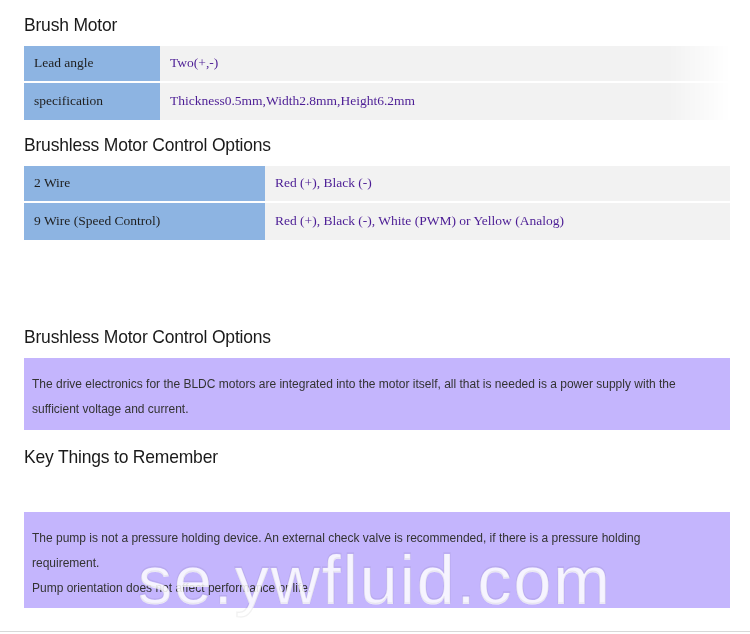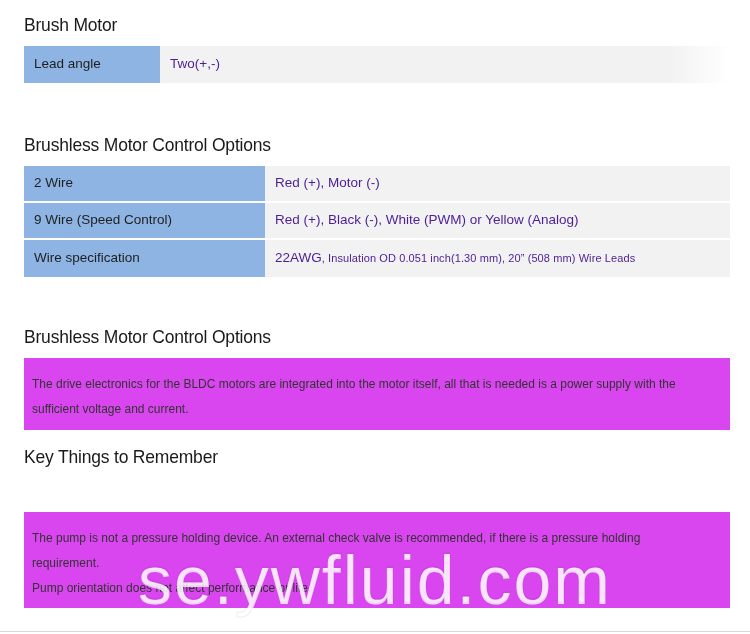--- a/index.html
+++ b/index.html
@@ -35,21 +35,21 @@
     white-space: nowrap;
   }
 
   
   .spec-table {
     border-collapse: separate;
     border-spacing: 0;
     table-layout: fixed;
     width: 100%;
   }
-  .spec-table tr { height: 37px; }
+  .spec-table tr { height: 37px; font-family: Liberation Serif, serif; }
   .spec-table td {
     padding: 0 0 0 10px;
     vertical-align: middle;
     font-size: 13.5px;
     line-height: 1.25;
     border-bottom: 2px solid #ffffff;
     box-sizing: border-box;
   }
   .spec-table tr:last-child td { border-bottom: none; }
   .cell-key {
@@ -86,21 +86,21 @@
     left: 24px;
     top: 166px;
     width: 706px;
   }
   .table-wrap-2 .spec-table { width: 706px; }
   .table-wrap-2 col.k { width: 241px; }
 
   
   .info-box {
     position: absolute;
-    background: #d946ef;
+    background: #c4b5fd;
     box-sizing: border-box;
     padding: 14px 18px 14px 8px;
   }
   .info-box p {
     margin: 0;
     font-size: 12.5px;
     line-height: 25px;
     color: #333333;
     transform: scaleX(0.96);
     transform-origin: left center;
@@ -153,44 +153,44 @@
     <table class="spec-table">
       <colgroup>
           <col class="k">
           <col>
         </colgroup>
       <tbody>
         <tr>
           <td class="cell-key">Lead angle</td>
           <td class="cell-val">Two(+,-)</td>
         </tr>
+        <tr>
+          <td class="cell-key">specification</td>
+          <td class="cell-val">Thickness0.5mm,Width2.8mm,Height6.2mm</td>
+        </tr>
       </tbody>
     </table>
   </div>
 
   <div class="section-heading h2-pos">Brushless Motor Control Options</div>
 
   <div class="table-wrap-2">
     <table class="spec-table">
       <colgroup>
           <col class="k">
           <col>
         </colgroup>
       <tbody>
         <tr>
           <td class="cell-key">2 Wire</td>
-          <td class="cell-val">Red (+), Motor (-)</td>
+          <td class="cell-val">Red (+), Black (-)</td>
         </tr>
         <tr>
           <td class="cell-key">9 Wire (Speed Control)</td>
           <td class="cell-val">Red (+), Black (-), White (PWM) or Yellow (Analog)</td>
-        </tr>
-        <tr>
-          <td class="cell-key">Wire specification</td>
-          <td class="cell-val"><span class="val-big">22AWG</span><span class="val-small">, Insulation OD 0.051 inch(1.30 mm), 20” (508 mm) Wire Leads</span></td>
         </tr>
       </tbody>
     </table>
   </div>
 
   <div class="section-heading h3-pos">Brushless Motor Control Options</div>
 
   <div class="info-box box-1">
     <p>The drive electronics for the BLDC motors are integrated into the motor itself, all that is needed is a power supply with the sufficient voltage and current.</p>
   </div>

